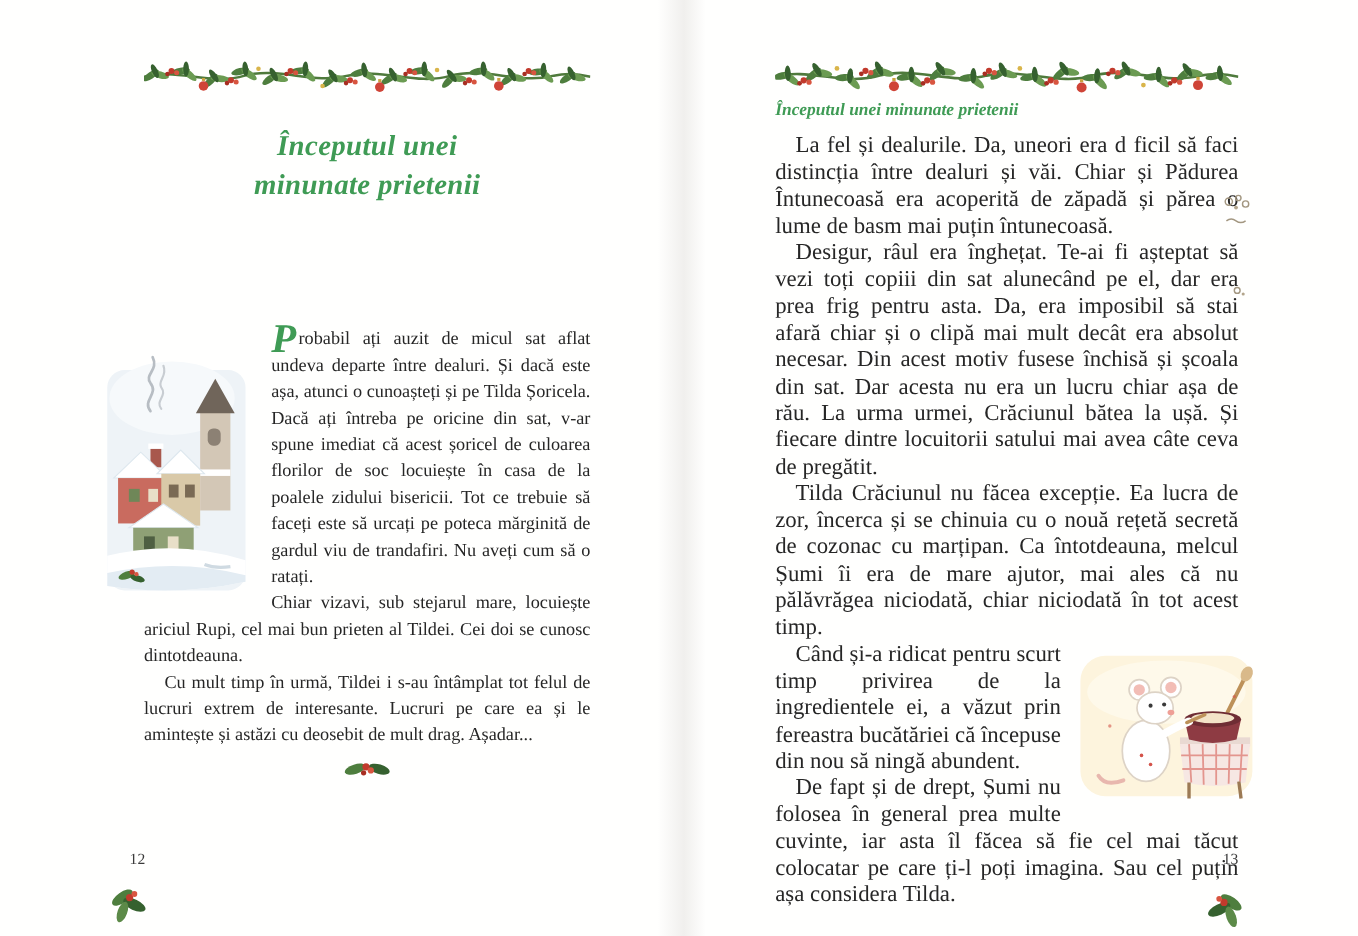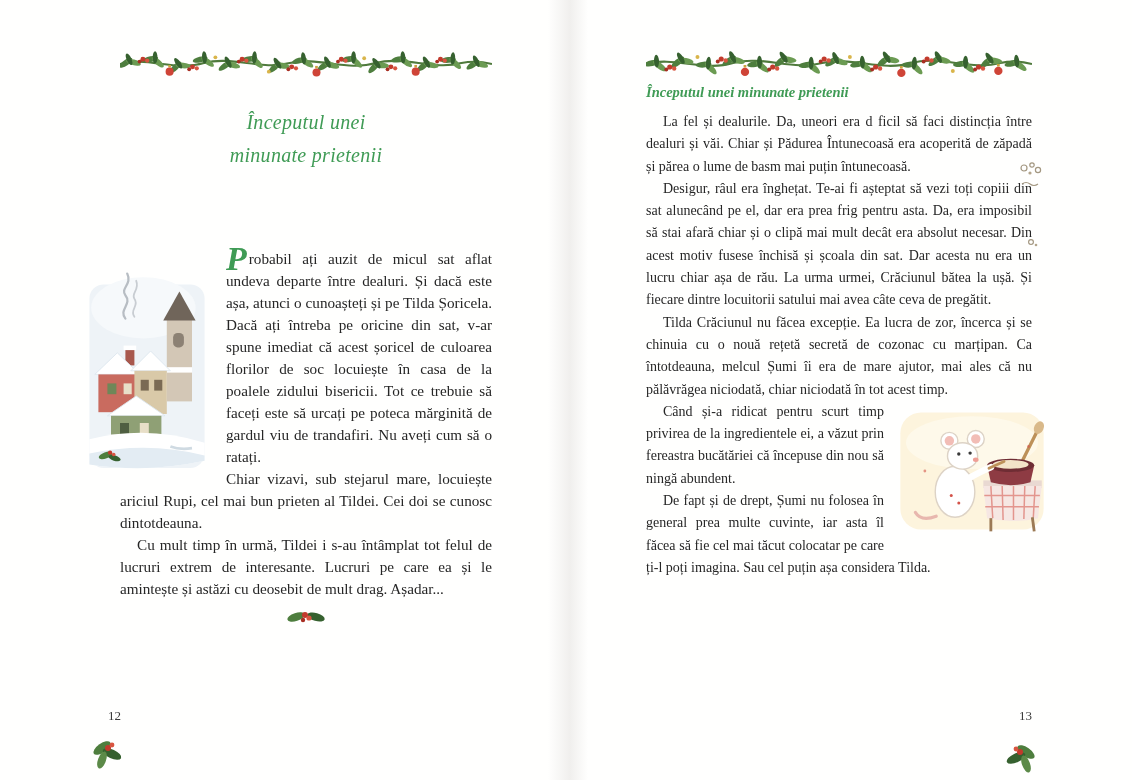--- a/index.html
+++ b/index.html
@@ -11,29 +11,29 @@
   .page { position:relative; width:566px; height:780px; box-sizing:border-box; }
   .page-left  { padding:0 74px 0 120px; }
   .page-right { padding:0 100px 0 80px; }
   .gutter {
     position:absolute; left:548px; top:0; width:40px; height:780px; pointer-events:none;
     background:linear-gradient(to right, rgba(110,100,90,0) 0%, rgba(110,100,90,0.10) 55%, rgba(110,100,90,0) 100%);
   }
   .garland { display:block; margin-top:46px; width:100%; height:36px; }
   .book-title {
     margin:24px 0 0 0; text-align:center; color:#3f9b55;
-    font-size:20px; line-height:33px; font-style:italic; font-weight:normal; letter-spacing:0.3px;
+    font-size:24px; line-height:33px; font-style:italic; font-weight:bold; letter-spacing:0.3px;
   }
   .running-header {
     margin-top:2px; text-align:left; color:#3f9b55;
     font-size:14.5px; font-style:italic; font-weight:bold;
   }
   .body { text-align:justify; }
-  .body-left  { margin-top:76px; font-size:15.2px; line-height:22px; }
-  .body-right { margin-top:10px; font-size:14px; line-height:22.3px; }
+  .body-left  { margin-top:100px; font-size:15.2px; line-height:22px; }
+  .body-right { margin-top:10px; font-size:19px; line-height:22.3px; }
   .body p { margin:0; }
   .indent { text-indent:17px; }
   .dropcap {
     color:#3f9b55; font-weight:bold; font-style:italic;
     font-size:34px; line-height:0; vertical-align:-6px; padding-right:2px;
   }
   .village { float:left; width:126px; height:238px; margin:2px 16px 2px -36px; }
   .mouse   { float:right; width:152px; height:132px; margin:4px -16px 2px 12px; }
   .holly-divider { text-align:center; margin:7px 0 7px 0; line-height:0; }
   .pagenum { position:absolute; bottom:56px; font-size:13px; color:#3a3a3a; }

